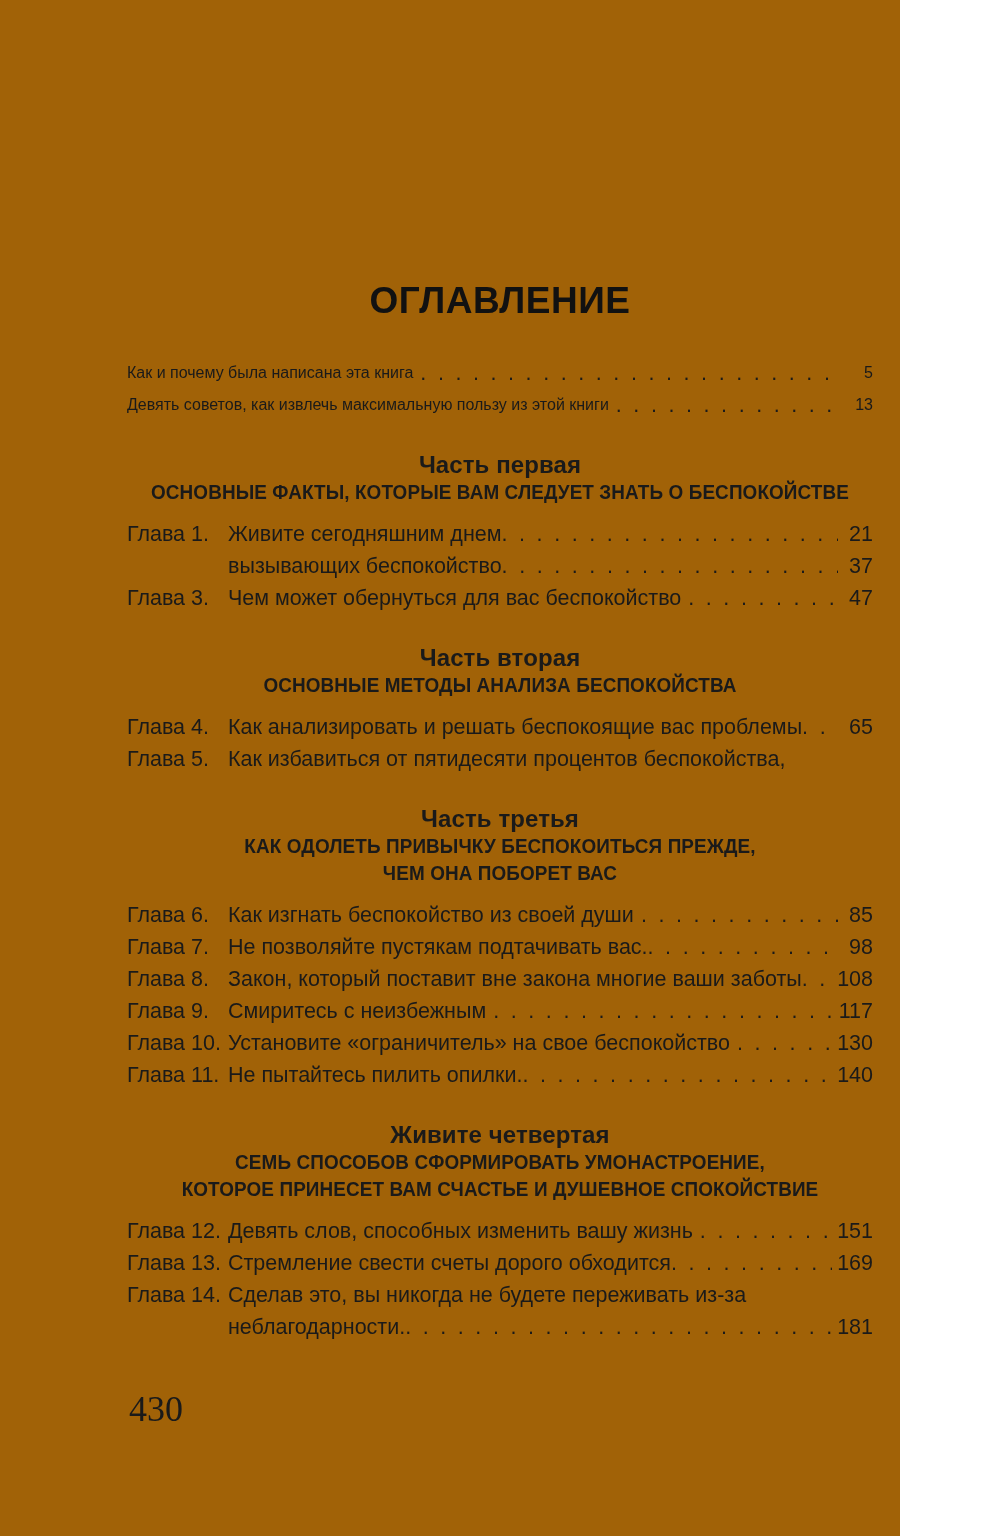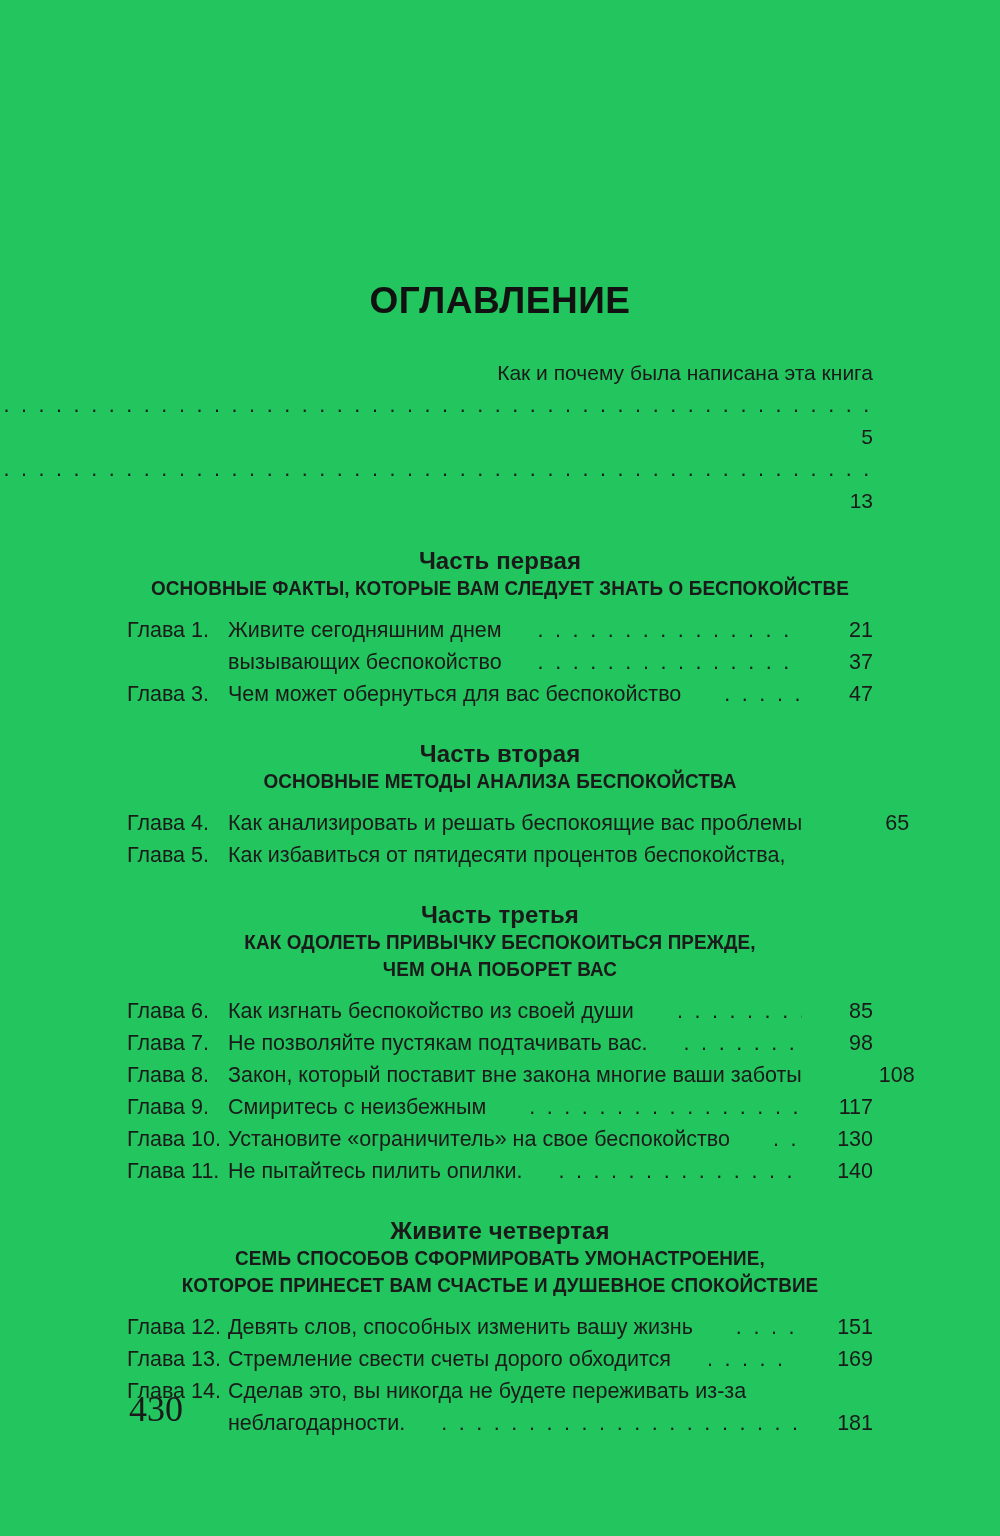--- a/index.html
+++ b/index.html
@@ -14,23 +14,23 @@
     position: relative;
     font-family: "Liberation Sans", sans-serif;
     color: #1a1a1a;
     overflow: hidden;
   }
 
   .page {
     position: absolute;
     left: 0;
     top: 0;
-    width: 1000px;
+    width: 900px;
     height: 1536px;
-    background: #22c55e;
+    background: #a16207;
   }
 
   
   .content {
     position: absolute;
     left: 127px;
     top: 282px;
     width: 746px;
   }
 
@@ -41,25 +41,24 @@
     font-weight: bold;
     letter-spacing: 0.5px;
     line-height: 1;
     margin: 0 0 38px 0;
     color: #111;
   }
 
   
   .front-row {
     display: flex;
-    align-items: flex-end;
-    font-size: 21px;
+    align-items: center;
+    font-size: 16px;
     line-height: 32px;
     white-space: nowrap;
-    flex-direction: column;
   }
   .front-row .entry-title {
     flex: 0 0 auto;
   }
 
   
   .part-block {
     text-align: center;
     margin: 30px 0 12px 0;
   }
@@ -88,21 +87,20 @@
   }
   .chapter-label {
     flex: 0 0 101px;
     width: 101px;
   }
   .chapter-body {
     flex: 1 1 auto;
     display: flex;
     align-items: baseline;
     min-width: 0;
-    gap: 36px;
   }
   .entry-title { flex: 0 0 auto; }
 
   
   .chapter-row.cont .chapter-label { visibility: hidden; }
 
   
   .leader {
     flex: 1 1 auto;
     overflow: hidden;
@@ -150,20 +148,21 @@
 
     <div>
 
       <div class="front-row">
         <span class="entry-title">Как и почему была написана эта книга</span>
         <span class="leader pad"></span>
         <span class="page-num">5</span>
       </div>
 
       <div class="front-row">
+        <span class="entry-title">Девять советов, как извлечь максимальную пользу из этой книги</span>
         <span class="leader pad"></span>
         <span class="page-num">13</span>
       </div>
 
     </div>
 
     <div class="part-block">
       <div class="part-name">Часть первая</div>
       <div class="part-subtitle-line">ОСНОВНЫЕ ФАКТЫ, КОТОРЫЕ ВАМ СЛЕДУЕТ ЗНАТЬ О БЕСПОКОЙСТВЕ</div>
     </div>

